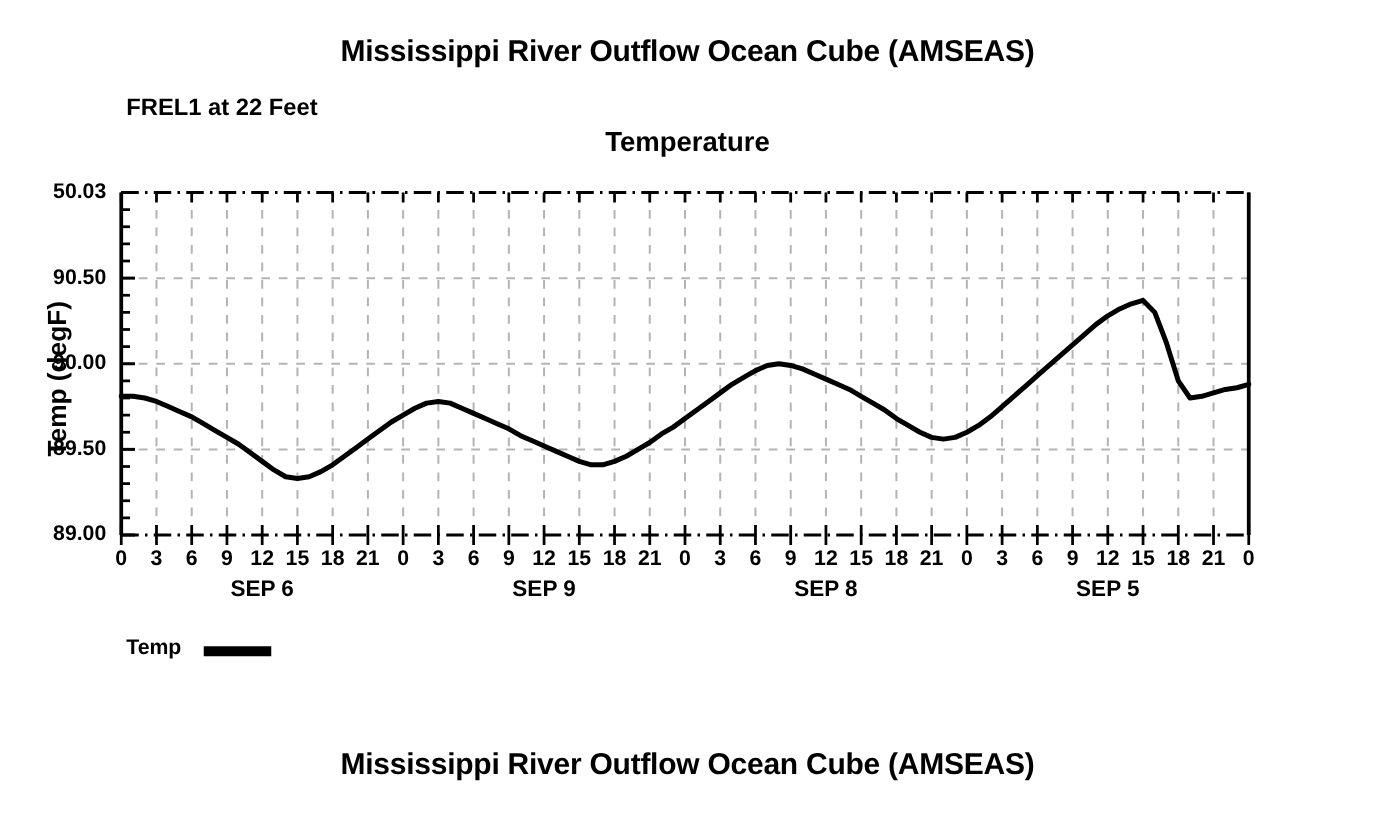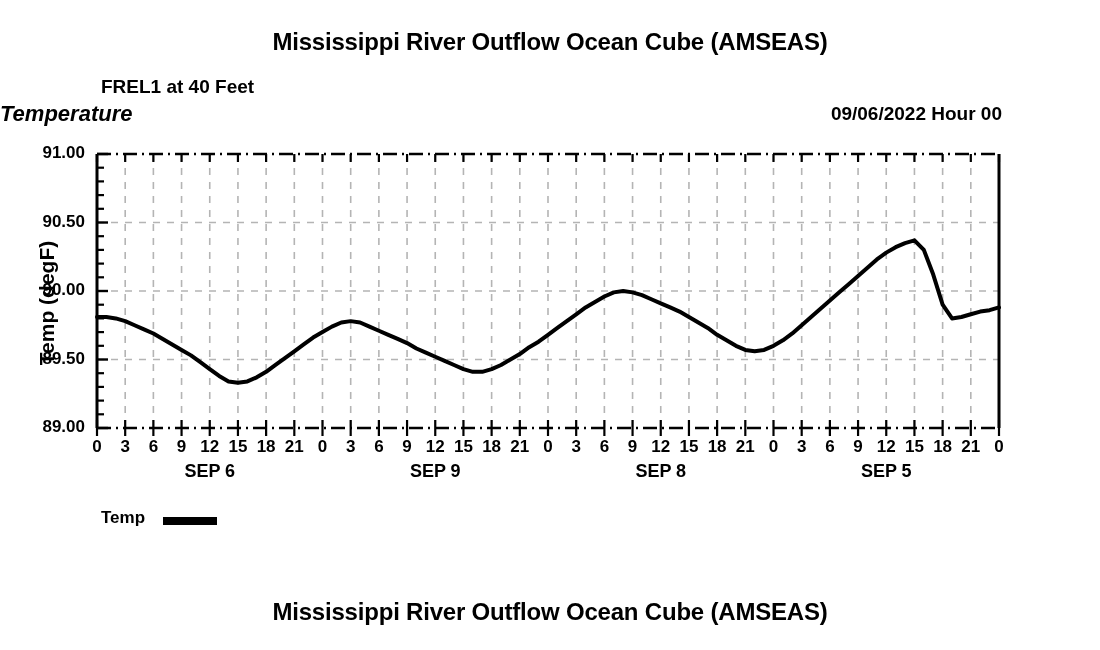--- a/index.html
+++ b/index.html
@@ -50,23 +50,23 @@
   .hdr-coords {
     top: 103px;
     left: 101px;
     font-size: 19px;
     font-weight: bold;
   }
   .hdr-param {
     top: 101px;
     left: 0;
     width: 1100px;
+    text-align: center;
     font-size: 22px;
     font-weight: bold;
-    font-style: italic;
   }
   .hdr-date {
     top: 103px;
     right: 98px;
     font-size: 19px;
     font-weight: bold;
     white-space: nowrap;
   }
 
   #plot-wrap {
@@ -128,26 +128,25 @@
     background: #000000;
   }
 </style>
 </head>
 <body>
 
 <div id="canvas">
 
   <div class="abs title-main">Mississippi River Outflow Ocean Cube (AMSEAS)</div>
 
-  <div class="abs hdr-station">FREL1 at 40 Feet</div>
+  <div class="abs hdr-station">FREL1 at 22 Feet</div>
 
 
   <div class="abs hdr-param">Temperature</div>
 
-  <div class="abs hdr-date">09/06/2022 Hour 00</div>
 
   <div class="abs ylabel-rot">Temp (degF)</div>
 
 
   <div id="plot-wrap" class="abs">
     <svg id="plot-svg" width="1100" height="650" xmlns="http://www.w3.org/2000/svg">
       <g id="grid-layer">
           <line x1="125.1875" y1="154" x2="125.1875" y2="428" stroke="#b4b4b4" stroke-width="1.6" stroke-dasharray="7,7"></line>
           <line x1="153.375" y1="154" x2="153.375" y2="428" stroke="#b4b4b4" stroke-width="1.6" stroke-dasharray="7,7"></line>
           <line x1="181.5625" y1="154" x2="181.5625" y2="428" stroke="#b4b4b4" stroke-width="1.6" stroke-dasharray="7,7"></line>
@@ -315,21 +314,21 @@
           <path d="M 97.00 317.03 L 106.40 317.03 L 115.79 318.40 L 125.19 321.14 L 134.58 325.25 L 143.98 329.36 L 153.38 333.47 L 162.77 338.95 L 172.17 344.43 L 181.56 349.91 L 190.96 355.39 L 200.35 362.24 L 209.75 369.09 L 219.15 375.94 L 228.54 381.42 L 237.94 382.79 L 247.33 381.42 L 256.73 377.31 L 266.13 371.83 L 275.52 364.98 L 284.92 358.13 L 294.31 351.28 L 303.71 344.43 L 313.10 337.58 L 322.50 332.10 L 331.90 326.62 L 341.29 322.51 L 350.69 321.14 L 360.08 322.51 L 369.48 326.62 L 378.88 330.73 L 388.27 334.84 L 397.67 338.95 L 407.06 343.06 L 416.46 348.54 L 425.85 352.65 L 435.25 356.76 L 444.65 360.87 L 454.04 364.98 L 463.44 369.09 L 472.83 371.83 L 482.23 371.83 L 491.63 369.09 L 501.02 364.98 L 510.42 359.50 L 519.81 354.02 L 529.21 347.17 L 538.60 341.69 L 548.00 334.84 L 557.40 327.99 L 566.79 321.14 L 576.19 314.29 L 585.58 307.44 L 594.98 301.96 L 604.38 296.48 L 613.77 292.37 L 623.17 291.00 L 632.56 292.37 L 641.96 295.11 L 651.35 299.22 L 660.75 303.33 L 670.15 307.44 L 679.54 311.55 L 688.94 317.03 L 698.33 322.51 L 707.73 327.99 L 717.13 334.84 L 726.52 340.32 L 735.92 345.80 L 745.31 349.91 L 754.71 351.28 L 764.10 349.91 L 773.50 345.80 L 782.90 340.32 L 792.29 333.47 L 801.69 325.25 L 811.08 317.03 L 820.48 308.81 L 829.88 300.59 L 839.27 292.37 L 848.67 284.15 L 858.06 275.93 L 867.46 267.71 L 876.85 259.49 L 886.25 252.64 L 895.65 247.16 L 905.04 243.05 L 914.44 240.31 L 923.83 249.90 L 933.23 274.56 L 942.63 304.70 L 952.02 318.40 L 961.42 317.03 L 970.81 314.29 L 980.21 311.55 L 989.60 310.18 L 999.00 307.44" fill="none" stroke="#000000" stroke-width="4" stroke-linejoin="round" stroke-linecap="round"></path>
         </g>
     </svg>
   </div>
 
   <div id="ytick-layer">
       <div class="abs ytick-label" style="left: 5px; top: 417px;">89.00</div>
       <div class="abs ytick-label" style="left: 5px; top: 348.5px;">89.50</div>
       <div class="abs ytick-label" style="left: 5px; top: 280px;">90.00</div>
       <div class="abs ytick-label" style="left: 5px; top: 211.5px;">90.50</div>
-      <div class="abs ytick-label" style="left: 5px; top: 143px;">91.00</div>
+      <div class="abs ytick-label" style="left: 5px; top: 143px;">50.03</div>
     </div>
   <div id="xtick-layer">
       <div class="abs xtick-label" style="left: 77px; top: 437px;">0</div>
       <div class="abs xtick-label" style="left: 105.188px; top: 437px;">3</div>
       <div class="abs xtick-label" style="left: 133.375px; top: 437px;">6</div>
       <div class="abs xtick-label" style="left: 161.562px; top: 437px;">9</div>
       <div class="abs xtick-label" style="left: 189.75px; top: 437px;">12</div>
       <div class="abs xtick-label" style="left: 217.938px; top: 437px;">15</div>
       <div class="abs xtick-label" style="left: 246.125px; top: 437px;">18</div>
       <div class="abs xtick-label" style="left: 274.312px; top: 437px;">21</div>

